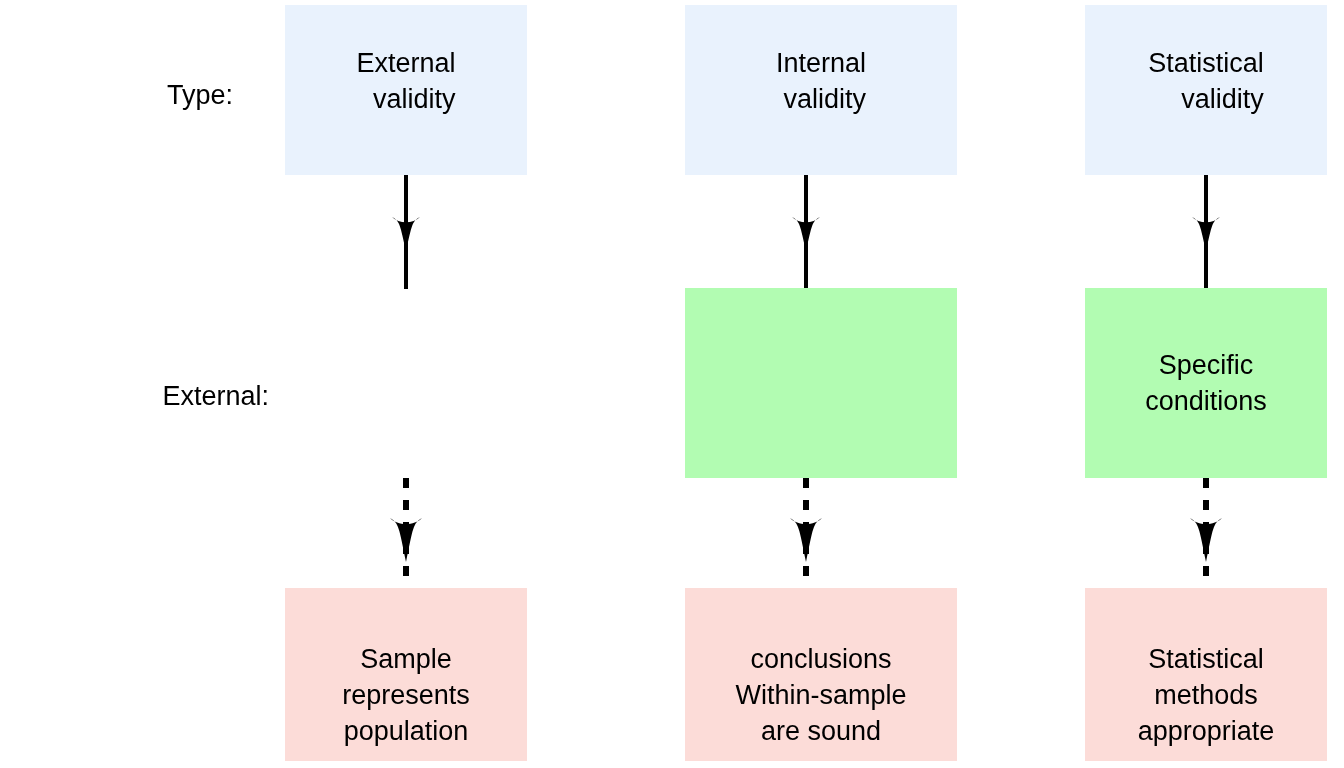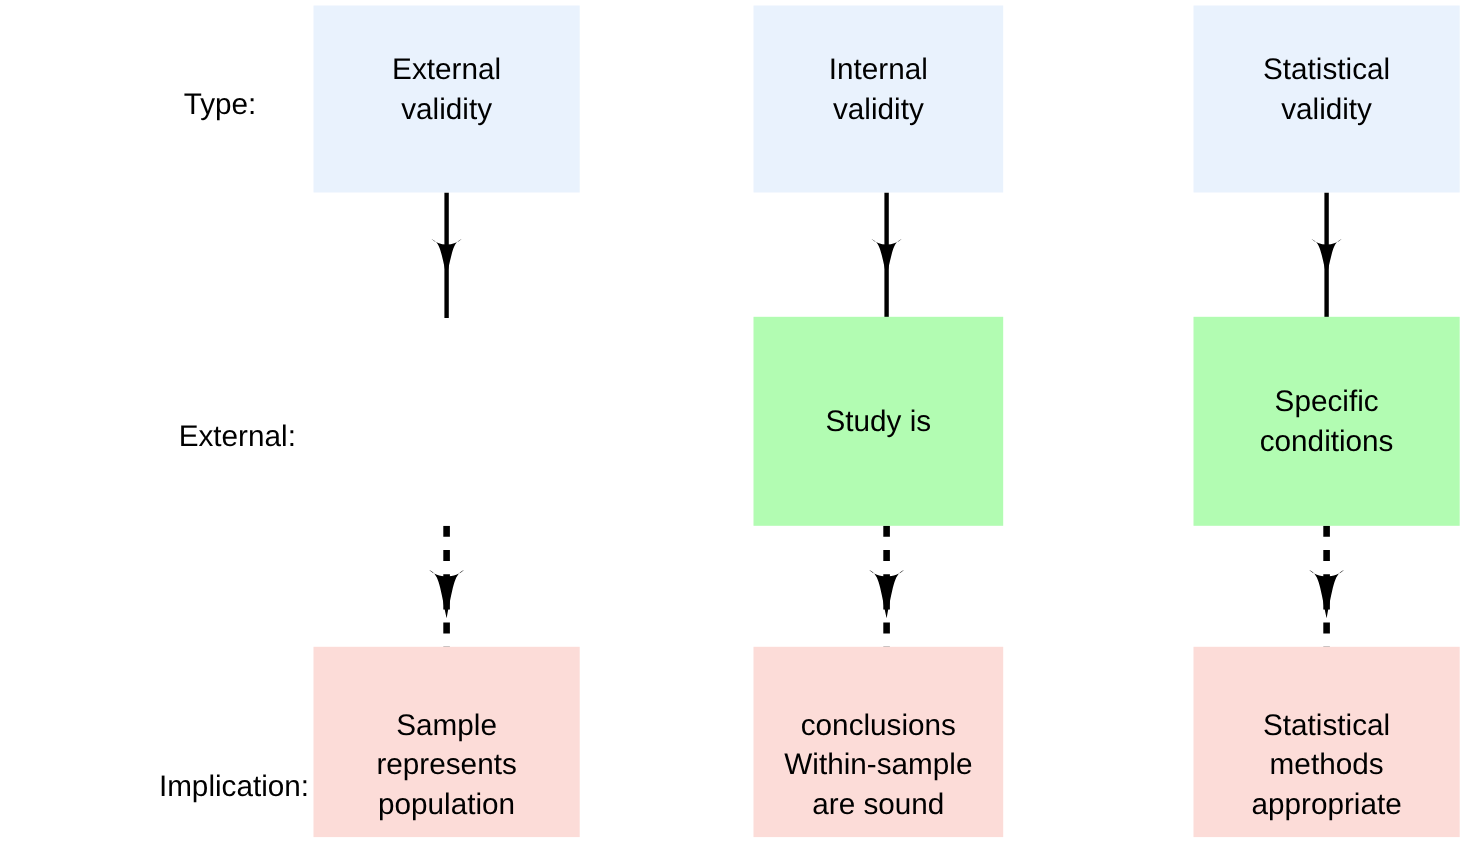--- a/index.html
+++ b/index.html
@@ -40,26 +40,26 @@
     box-sizing: border-box;
     display: flex;
     justify-content: center;
     text-align: center;
     font-size: 27px;
     line-height: 36px;
     color: #000000;
   }
   .node .node-text { display: block; }
 
-  .row-type      { top: 5px;   height: 170px; align-items: flex-start; padding-top: 40px; }
+  .row-type      { top: 5px;   height: 170px; align-items: flex-start; padding-top: 40px; text-align: right; }
   .row-condition { top: 288px; height: 190px; align-items: center; }
   .row-implication { top: 588px; height: 173px; align-items: flex-end; padding-bottom: 12px; }
 
   .col-1 { left: 285px;  width: 242px; }
-  .col-2 { left: 685px;  width: 227px; }
+  .col-2 { left: 685px;  width: 272px; }
   .col-3 { left: 1085px; width: 242px; }
 
   .fill-type       { background: #e9f2fd; }
   .fill-condition  { background: #b2fcb2; }
   .fill-implication{ background: #fcdcd8; }
 
   
   .connector {
     position: absolute;
     pointer-events: none;
@@ -75,21 +75,20 @@
 </style>
 </head>
 <body>
 
 <div id="canvas">
 
   <div class="row-label" id="label-type">Type:</div>
 
   <div class="row-label" id="label-condition">External:</div>
 
-  <div class="row-label" id="label-implication">Implication:</div>
 
   <div class="node row-type col-1 fill-type">
     <div>
       <span class="node-text">External</span>
       <span class="node-text">validity</span>
     </div>
   </div>
 
   <div class="node row-type col-2 fill-type">
     <div>
@@ -122,21 +121,20 @@
   <div class="connector conn-solid conn-c3">
     <svg width="40" height="114" viewBox="0 0 40 114" xmlns="http://www.w3.org/2000/svg">
       <line x1="20" y1="0" x2="20" y2="114" stroke="#000000" stroke-width="4"></line>
       <path d="M 6 42 C 14 46 14 50 20 76 C 26 50 26 46 34 42 C 27 49 13 49 6 42 Z" fill="#000000"></path>
     </svg>
   </div>
 
 
   <div class="node row-condition col-2 fill-condition">
     <div>
-      <span class="node-text">Study is</span>
     </div>
   </div>
 
   <div class="node row-condition col-3 fill-condition">
     <div>
       <span class="node-text">Specific</span>
       <span class="node-text">conditions</span>
     </div>
   </div>
 

